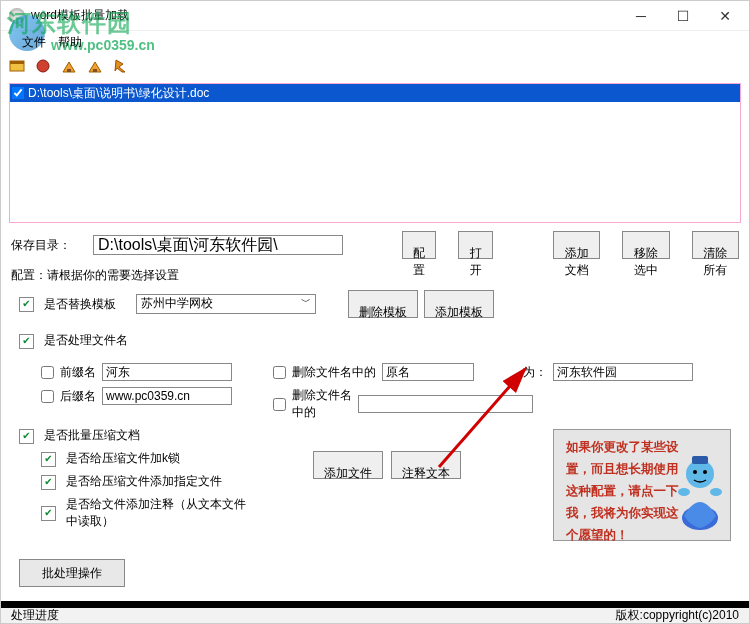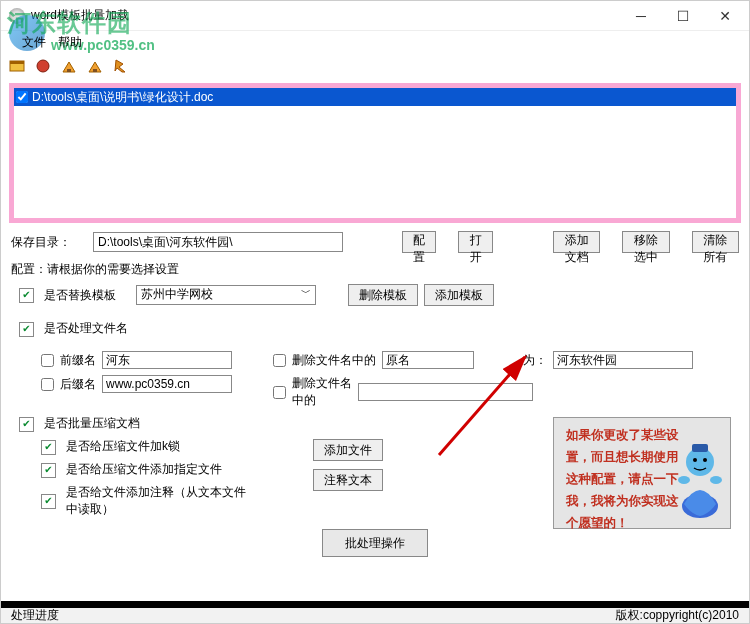--- a/index.html
+++ b/index.html
@@ -8,51 +8,51 @@
     .titlebar-icon { width: 16px; height: 16px; border-radius: 50%; background: radial-gradient(circle, #ddd 40%, #888); margin-right: 6px; }
     .titlebar-title { font-size: 12px; flex: 1; }
     .win-btns { display: flex; gap: 18px; margin-right: 4px; }
     .win-btn { width: 24px; height: 20px; display: flex; align-items: center; justify-content: center; font-size: 14px; color: #333; cursor: default; }
     .menubar { height: 22px; display: flex; align-items: center; padding: 0 21px; font-size: 12px; gap: 12px; position: relative; z-index: 5; }
     .toolbar { height: 26px; display: flex; align-items: center; padding: 0 8px; gap: 10px; position: relative; z-index: 5; }
     .tb-icon { width: 16px; height: 16px; }
     .watermark { position: absolute; top: 6px; left: 6px; font-size: 24px; font-weight: bold; color: #08a650; opacity: 0.6; pointer-events: none; z-index: 3; letter-spacing: 1px; }
     .watermark2 { position: absolute; top: 36px; left: 50px; font-size: 14px; font-weight: bold; color: #08a650; opacity: 0.7; pointer-events: none; z-index: 3; }
     .wm-logo { position: absolute; top: 14px; left: 8px; width: 36px; height: 36px; border-radius: 50%; background: linear-gradient(135deg, #2aa3f0, #0b6bb8); opacity: 0.6; z-index: 2; }
-    .file-list { margin: 4px 8px; height: 140px; border: 5px solid #f9a8d4; background: #fff; overflow: auto; font-size: 12px; }
+    .file-list { margin: 4px 8px; height: 140px; border: 1px solid #f9a8d4; background: #fff; overflow: auto; font-size: 12px; }
     .file-row { display: flex; align-items: center; height: 18px; padding: 0 2px; }
     .file-row.selected { background: #0a57d0; color: #fff; }
     .file-row input[type=checkbox]{ margin-right: 4px; width: 12px; height: 12px; }
     .row1 { display: flex; align-items: center; margin: 8px 10px; font-size: 12px; gap: 22px; }
     .label1 { white-space: nowrap; }
-    .path-input { flex: 0 0 250px; border: 1px solid #888; height: 20px; padding: 0 4px; font-size: 12px; }
-    .btn { border: 1px solid #888; background: #efefef; height: 22px; padding: 0 10px; font-size: 12px; cursor: default; }
+    .path-input { flex: 0 0 250px; border: 1px solid #888; height: 20px; padding: 0 4px; font-size: 16px; }
+    .btn { border: 1px solid #888; background: #efefef; height: 22px; padding: 13px 10px; font-size: 12px; cursor: default; }
     .btn-wide { padding: 0 22px; height: 28px; background: #e8e8e8; }
     .cfg-line { margin: 4px 10px; font-size: 12px; }
     .config-area { margin: 4px 18px; font-size: 12px; }
     .cbrow { display: flex; align-items: center; margin: 6px 0; gap: 6px; }
     .cbrow input[type=checkbox]{ width: 13px; height: 13px; }
     .combo { border: 1px solid #888; height: 20px; width: 180px; font-size: 12px; padding: 0 4px; background: #fff; display: flex; align-items: flex-start; justify-content: space-between; }
     .combo::after { content: "﹀"; font-size: 10px; }
     .section2 { display: flex; gap: 20px; margin-top: 8px; }
     .col-left { width: 260px; }
     .col-mid { width: 260px; position: relative; }
     .col-right { width: 180px; }
     .sub-indent { margin-left: 22px; }
     .small-input { border: 1px solid #888; height: 18px; width: 130px; font-size: 12px; padding: 0 3px; }
     .mid-input { border: 1px solid #888; height: 18px; width: 92px; font-size: 12px; padding: 0 3px; }
     .right-input { border: 1px solid #888; height: 18px; width: 140px; font-size: 12px; padding: 0 3px; }
     .arrow-svg { position: absolute; top: -2px; right: -10px; pointer-events: none; }
     .hint-box { border: 1px solid #999; width: 178px; height: 112px; margin-top: 20px; padding: 6px 12px; position: relative; background: #e5e5e5; }
     .hint-text { color: #c03020; font-weight: bold; font-size: 12.5px; line-height: 22px; width: 118px; }
     .genie { position: absolute; right: 4px; top: 8px; width: 52px; height: 96px; }
     .bottom-bar { position: absolute; bottom: 0; left: 0; right: 0; height: 22px; border-top: 7px solid #000000; display: flex; align-items: center; justify-content: space-between; padding: 0 10px; font-size: 12px; background: #f2f2f2; }
-    .mid-btns { display: flex; flex-direction: column; gap: 8px; margin-top: 30px; align-items: flex-start; margin-left: 40px; }
+    .mid-btns { display: flex; flex-direction: row; gap: 8px; margin-top: 30px; align-items: flex-start; margin-left: 40px; }
     .green-check::before { content: "✔"; color: #0a8a30; display: inline-block; width: 13px; height: 13px; border: 1px solid #888; font-size: 10px; line-height: 11px; text-align: center; margin-right: 4px; background: #fff; }
-    .process-row { display: flex; justify-content: center; }
+    .process-row { display: flex; margin-top: 18px; }
   </style>
 </head>
 <body>
 
 <div class="wm-logo"></div>
 <div class="watermark">河东软件园</div>
 <div class="watermark2">www.pc0359.cn</div>
 
 <div class="titlebar">
   <span class="titlebar-icon"></span>

